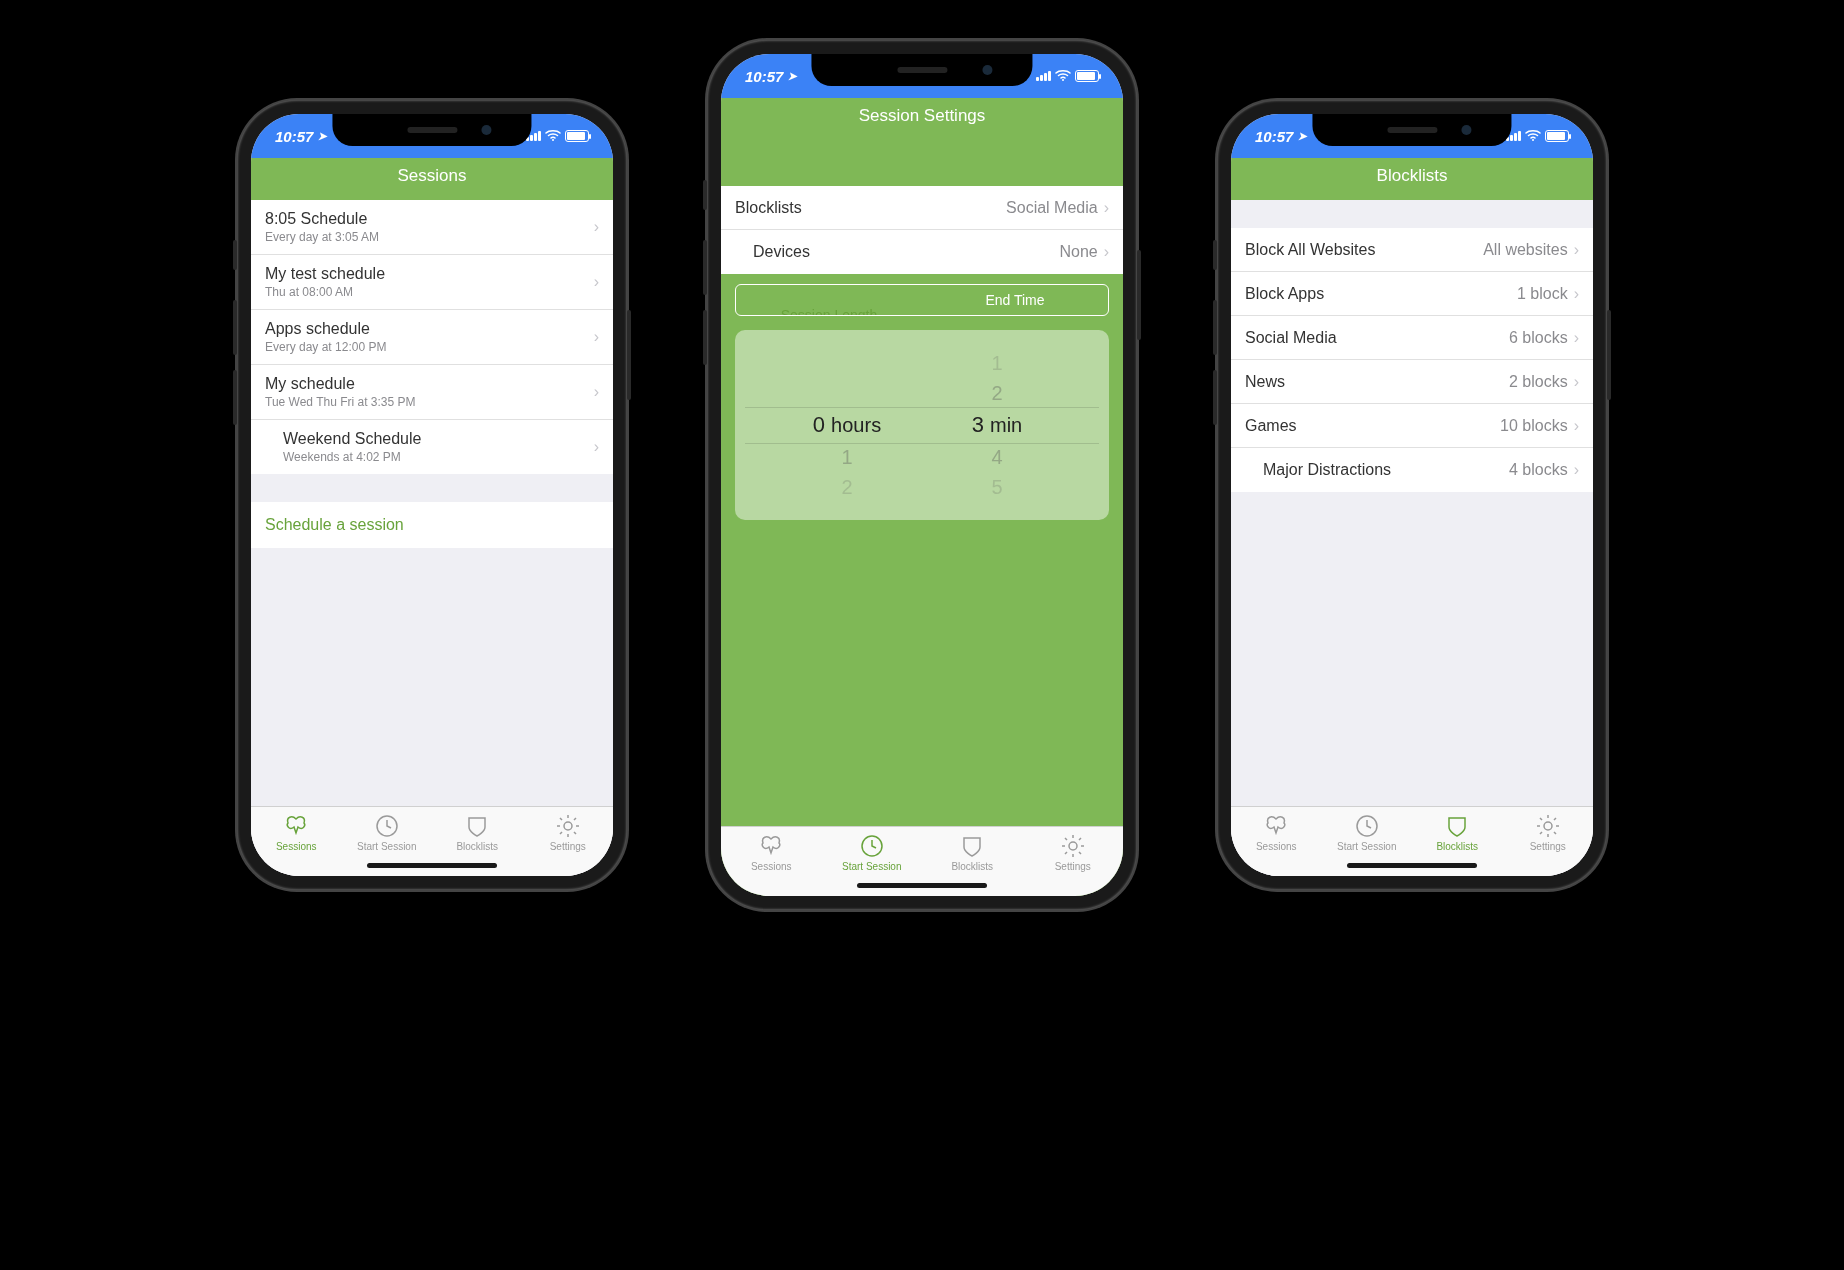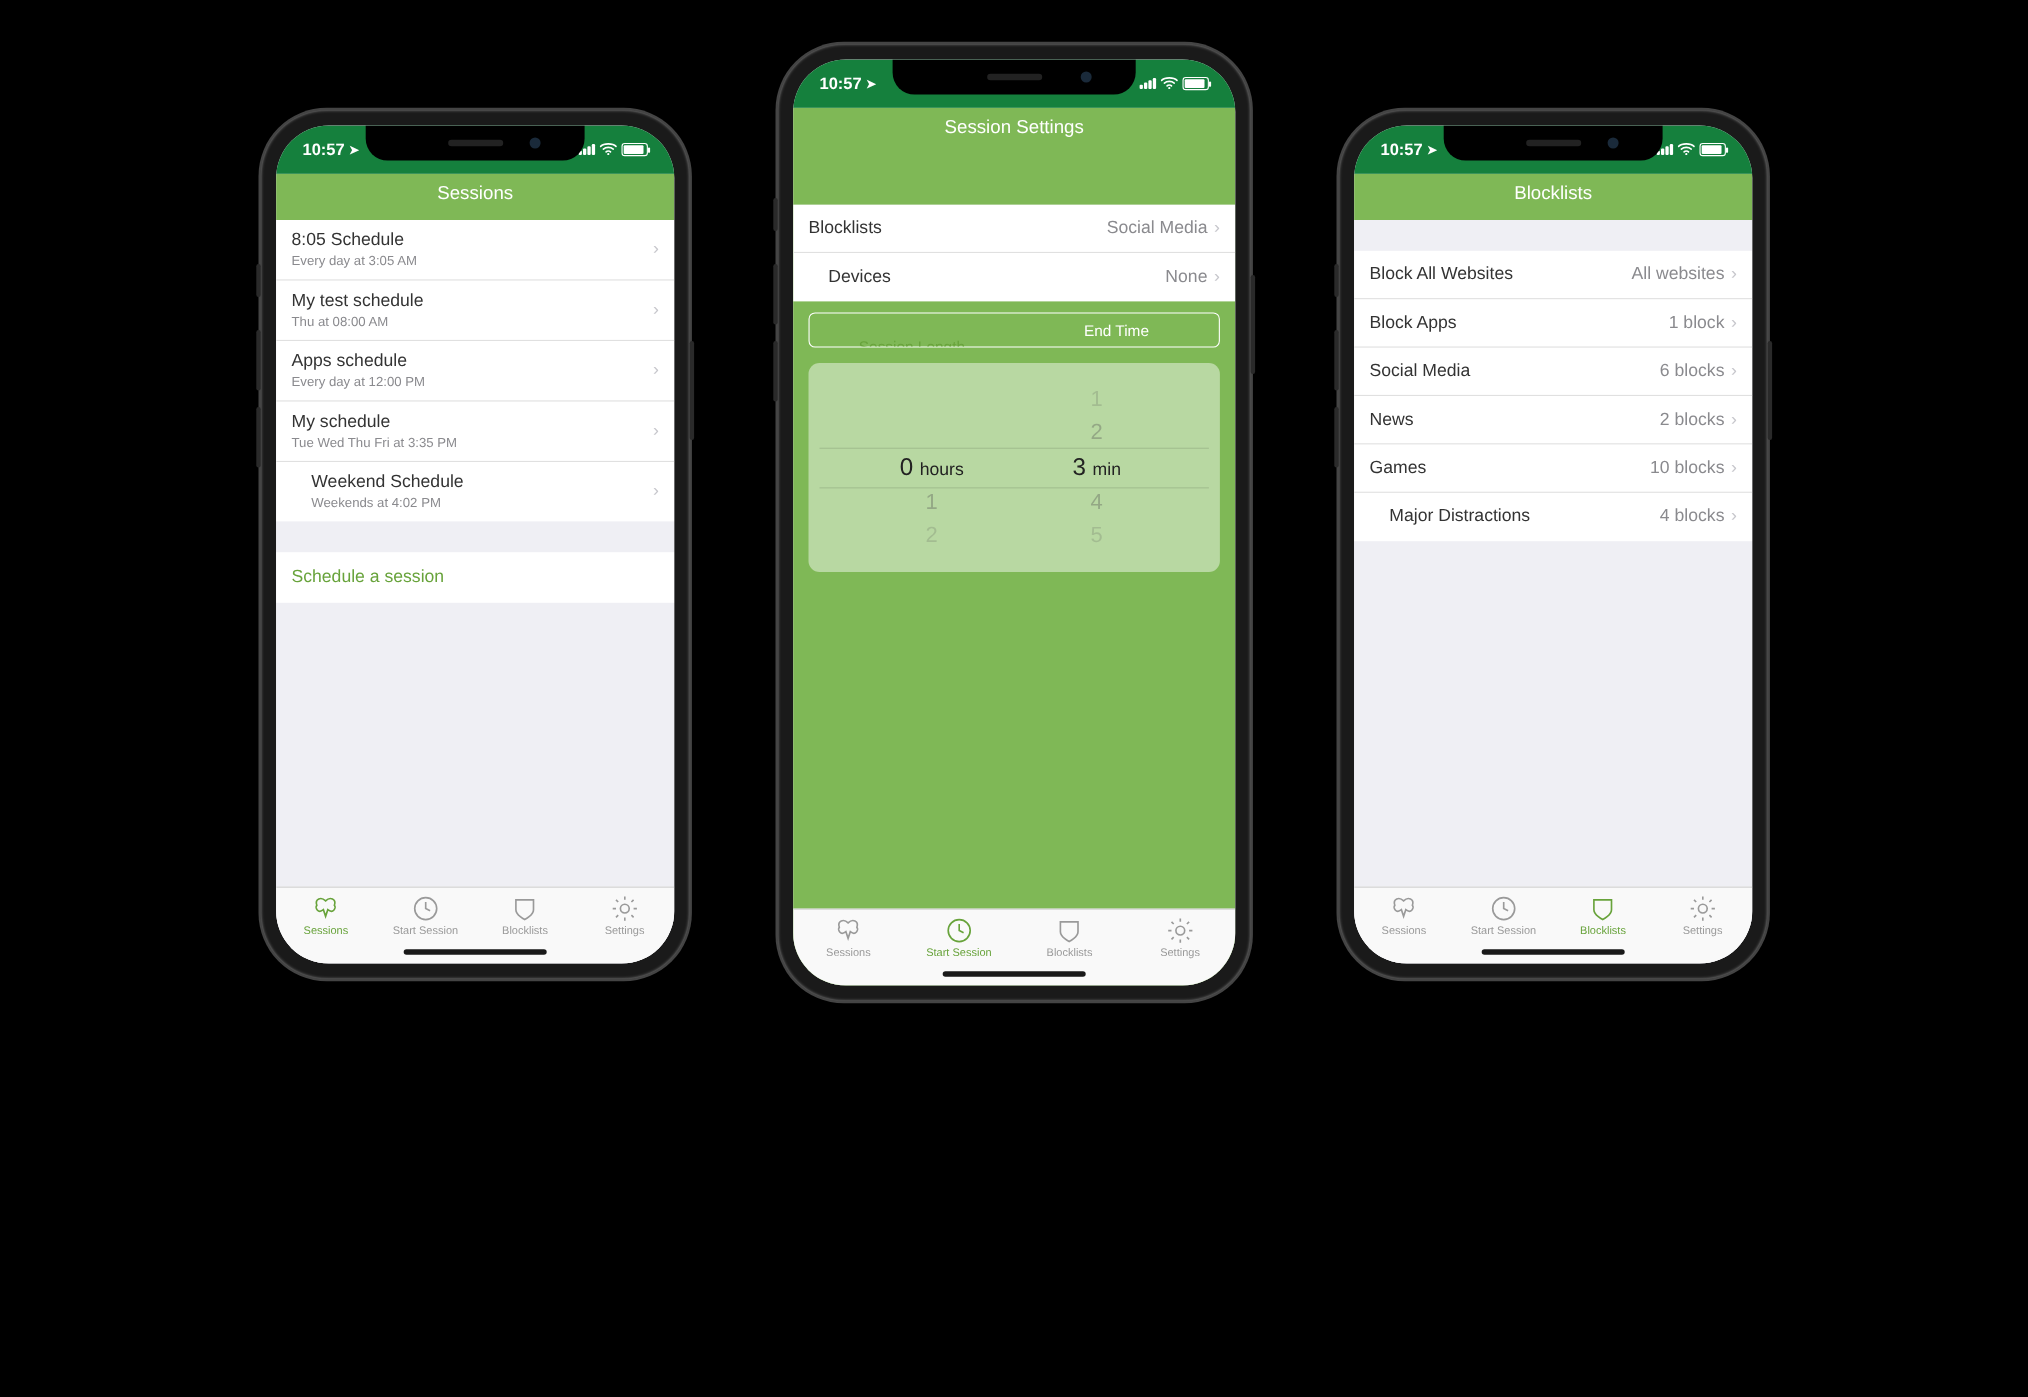--- a/index.html
+++ b/index.html
@@ -92,21 +92,21 @@
     color: #fff;
     text-align: center;
     font-size: 17px;
     font-weight: 400;
   }
   .header.short { padding: 8px 0 14px; }
   .header.tall  { padding: 8px 0 60px; }
   .header .title { margin-top: 0px; }
 
   .green-top { background:#7fb856; }
-  .statusbar.green-top { background:#15803d; }
+  .statusbar.green-top { background:#3b82f6;font-style:italic; }
 
   
   .content { flex:1; overflow:hidden; background:#efeff4; display:flex; flex-direction:column; }
   .content.green { background:#7fb856; }
 
   .list { background:#fff; }
   .row {
     display:flex; justify-content:space-between; align-items:center;
     padding: 10px 14px;
     border-bottom: 1px solid #e0e0e0;
@@ -151,21 +151,21 @@
     background: rgba(255,255,255,0.45);
     border-radius: 10px;
     padding: 18px 0;
     position: relative;
   }
   .picker-cols { display:flex; justify-content:center; gap:40px; }
   .pcol { width: 110px; text-align:center; }
   .pcol .faded { color: rgba(80,80,80,0.35); font-size:20px; height:30px; line-height:30px; }
   .pcol .faded.f2 { color: rgba(80,80,80,0.2); }
   .pcol .sel { color:#222; font-size:22px; height:34px; line-height:34px; display:flex; justify-content:center; align-items:baseline; gap:6px;}
-  .pcol .sel .unit { font-size:16px; color:#222; }
+  .pcol .sel .unit { font-size:20px; color:#222; }
   .picker-card::before, .picker-card::after {
     content:''; position:absolute; left:10px; right:10px; height:1px; background:rgba(0,0,0,0.12);
   }
   .picker-card::before { top: calc(50% - 18px); }
   .picker-card::after  { top: calc(50% + 18px); }
 
   .start-btn {
     margin: 10px 14px 0;
     background:#fff;
     color:#68a33b;

